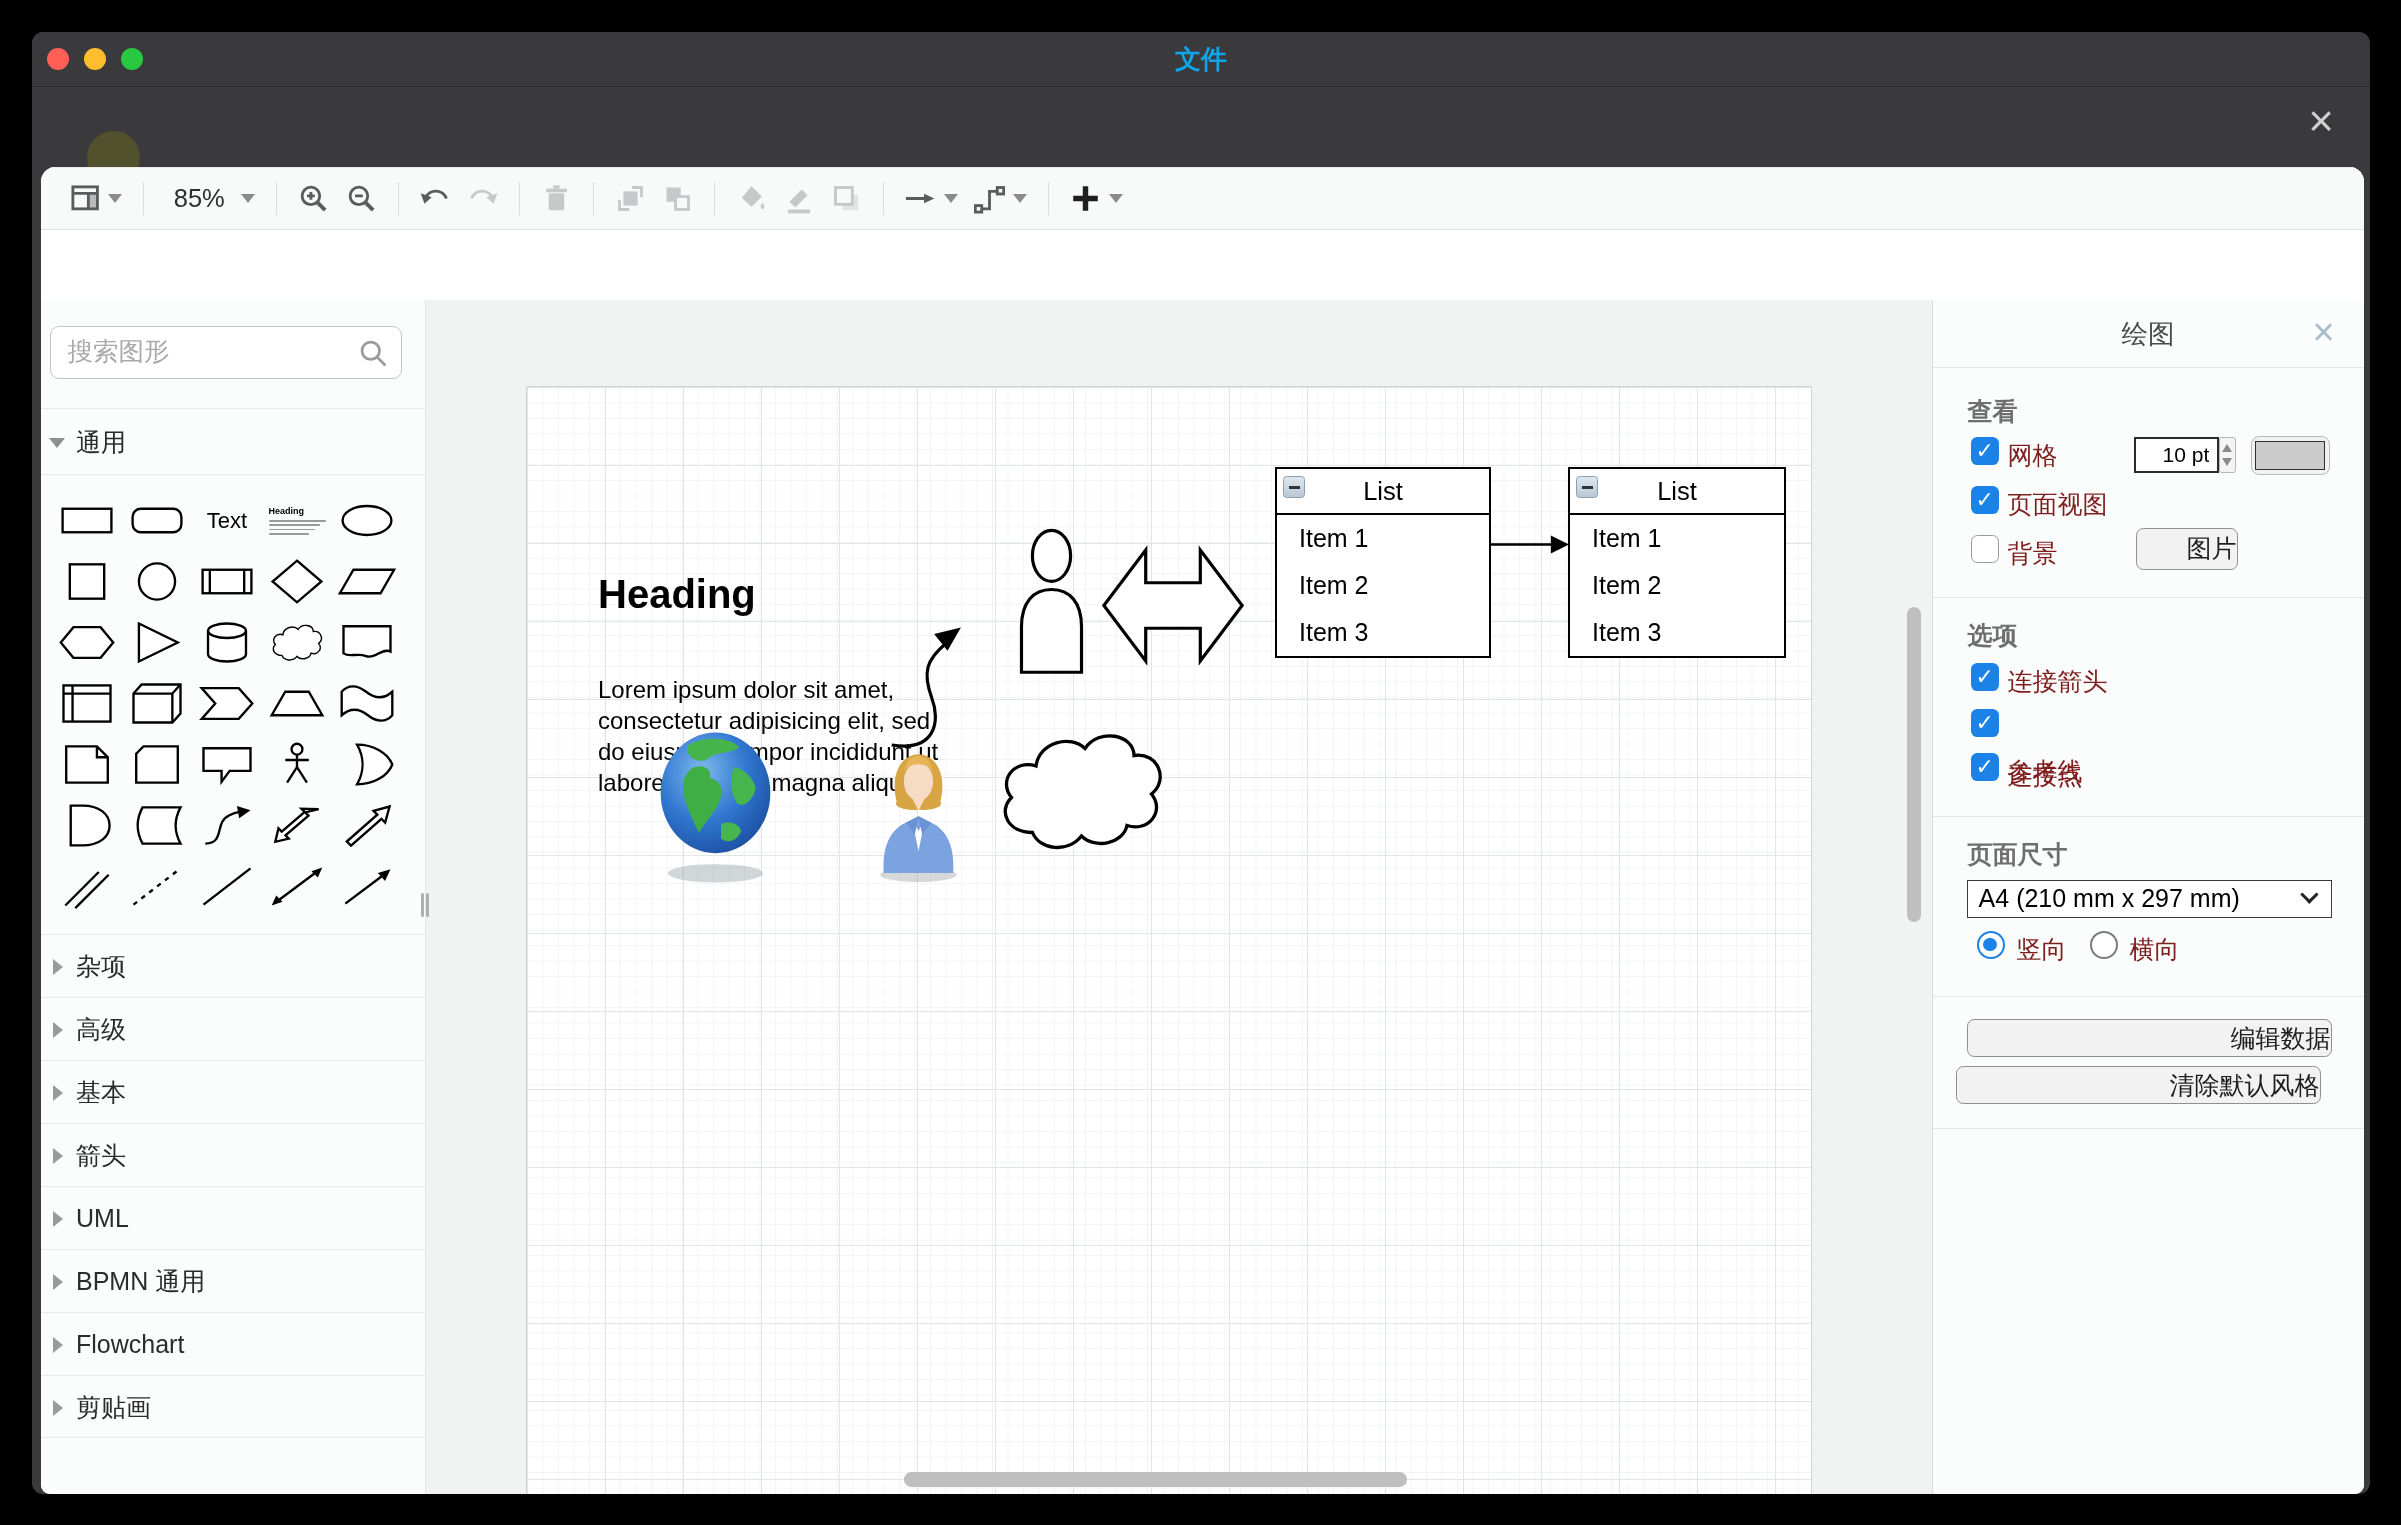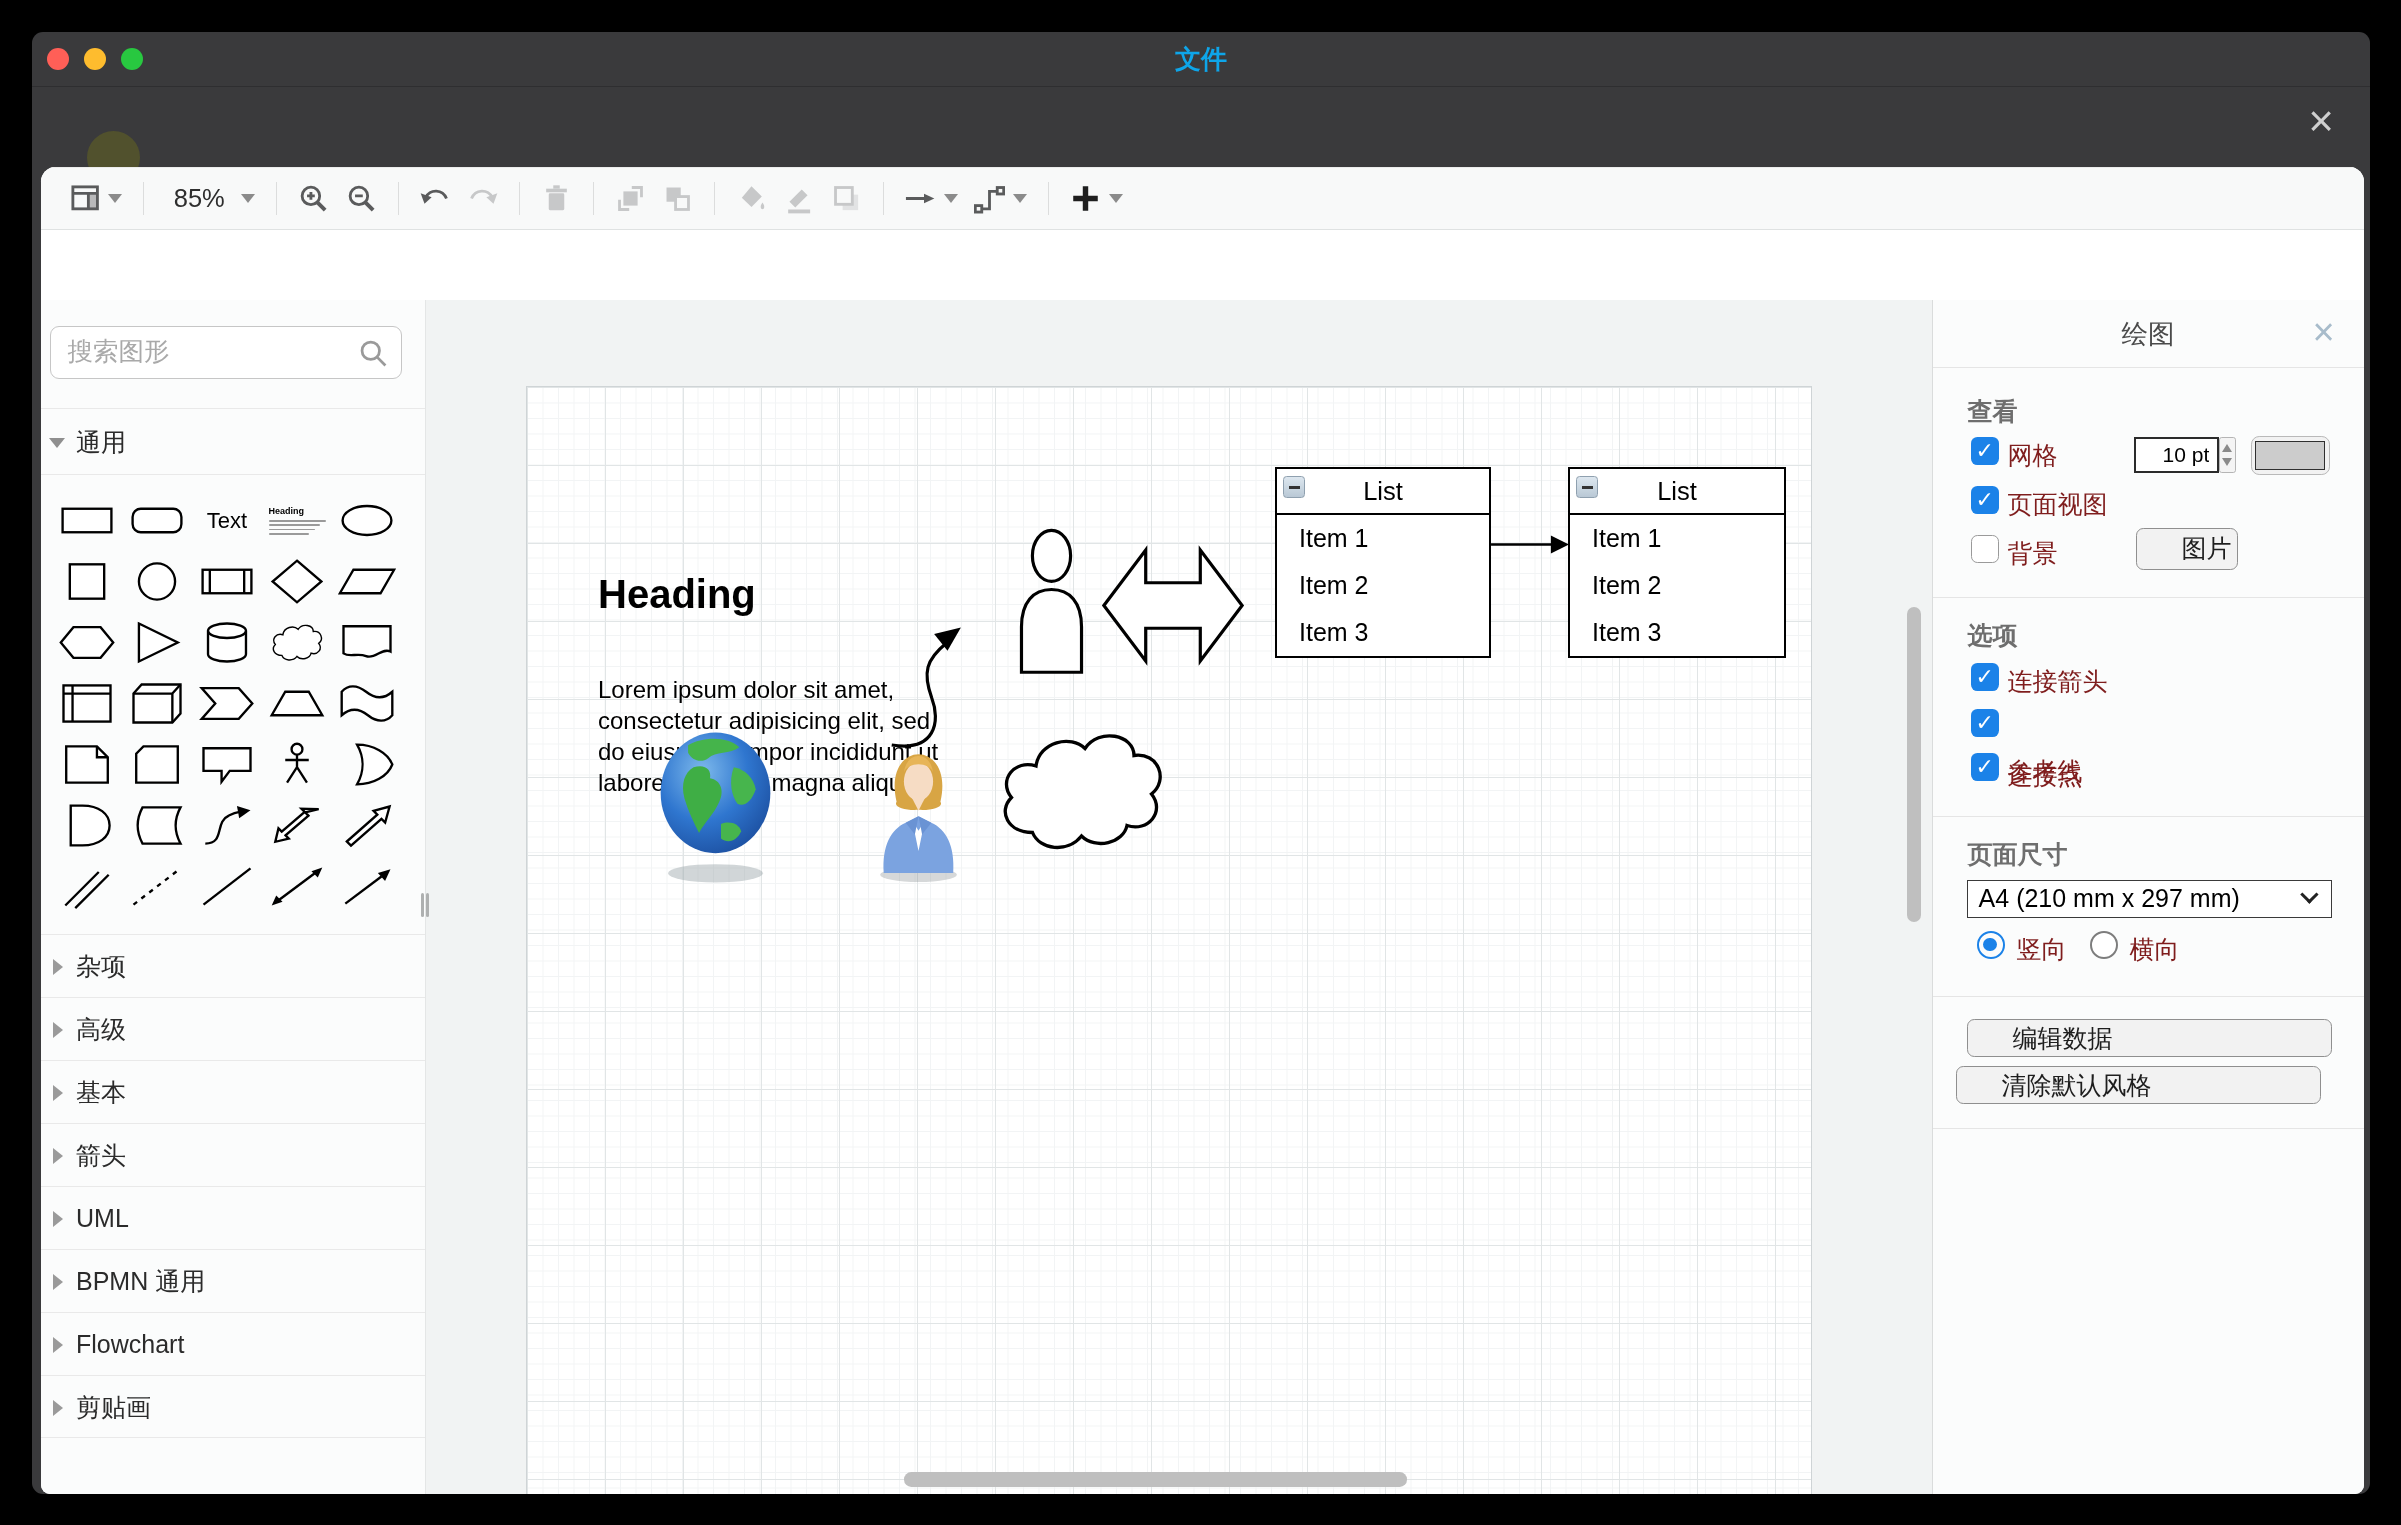--- a/index.html
+++ b/index.html
@@ -119,21 +119,21 @@
   .p-label { position:absolute; color:#7f1d1d; }
   .grid-input { position:absolute; width:85px; height:36px; border:2.3px solid #2b2b2b; background:#fff;
                 font-size:21px; text-align:right; padding-right:7.3px; outline:none; }
   .stepper { position:absolute; width:17.3px; height:36px; border:0.9px solid #b5b5b5; background:#f4f4f4; border-radius:2.7px; }
   .stepper .up,.stepper .dn { position:absolute; left:2.7px; width:0; height:0; border-left:5.5px solid transparent; border-right:5.5px solid transparent; }
   .stepper .up { top:6.4px; border-bottom:8.2px solid #8a8a8a; }
   .stepper .dn { bottom:6.4px; border-top:8.2px solid #8a8a8a; }
   .swatch { position:absolute; width:79px; height:39px; border:0.9px solid #b9b9b9; border-radius:8.2px; background:#f2f2f2; padding:3.6px; cursor:pointer; }
   .swatch > div { width:100%; height:100%; background:#ccc; border:1.8px solid #2f2f2f; }
   .p-btn { position:absolute; background:#f2f2f2; border:1.4px solid #8f8f8f; border-radius:7.3px; font-size:25px;
-           color:#1e1e1e; text-align:left; cursor:pointer;padding-left:45px; }
+           color:#1e1e1e; text-align:right; cursor:pointer;padding-left:45px; }
   .p-select { position:absolute; left:34px; top:580px; width:365px; height:38px; background:#fff; border:1.8px solid #3a3a3a;
               font-size:25px; color:#000; line-height:35px; padding-left:11px; cursor:pointer; }
   .p-select .chev { position:absolute; right:14.6px; top:7.3px; width:12.8px; height:12.8px; border-right:3.2px solid #222;
               border-bottom:3.2px solid #222; transform:rotate(45deg); }
   .radio { position:absolute; width:28px; height:28px; border-radius:50%; cursor:pointer; }
   .radio.on { border:2.7px solid #1b82e8; }
   .radio.on::after { content:""; position:absolute; left:4.6px; top:4.6px; width:13.7px; height:13.7px; border-radius:50%; background:#1b82e8; }
   .radio.off { border:2.7px solid #7d7d7d; background:#fff; }
 </style>
 </head>

